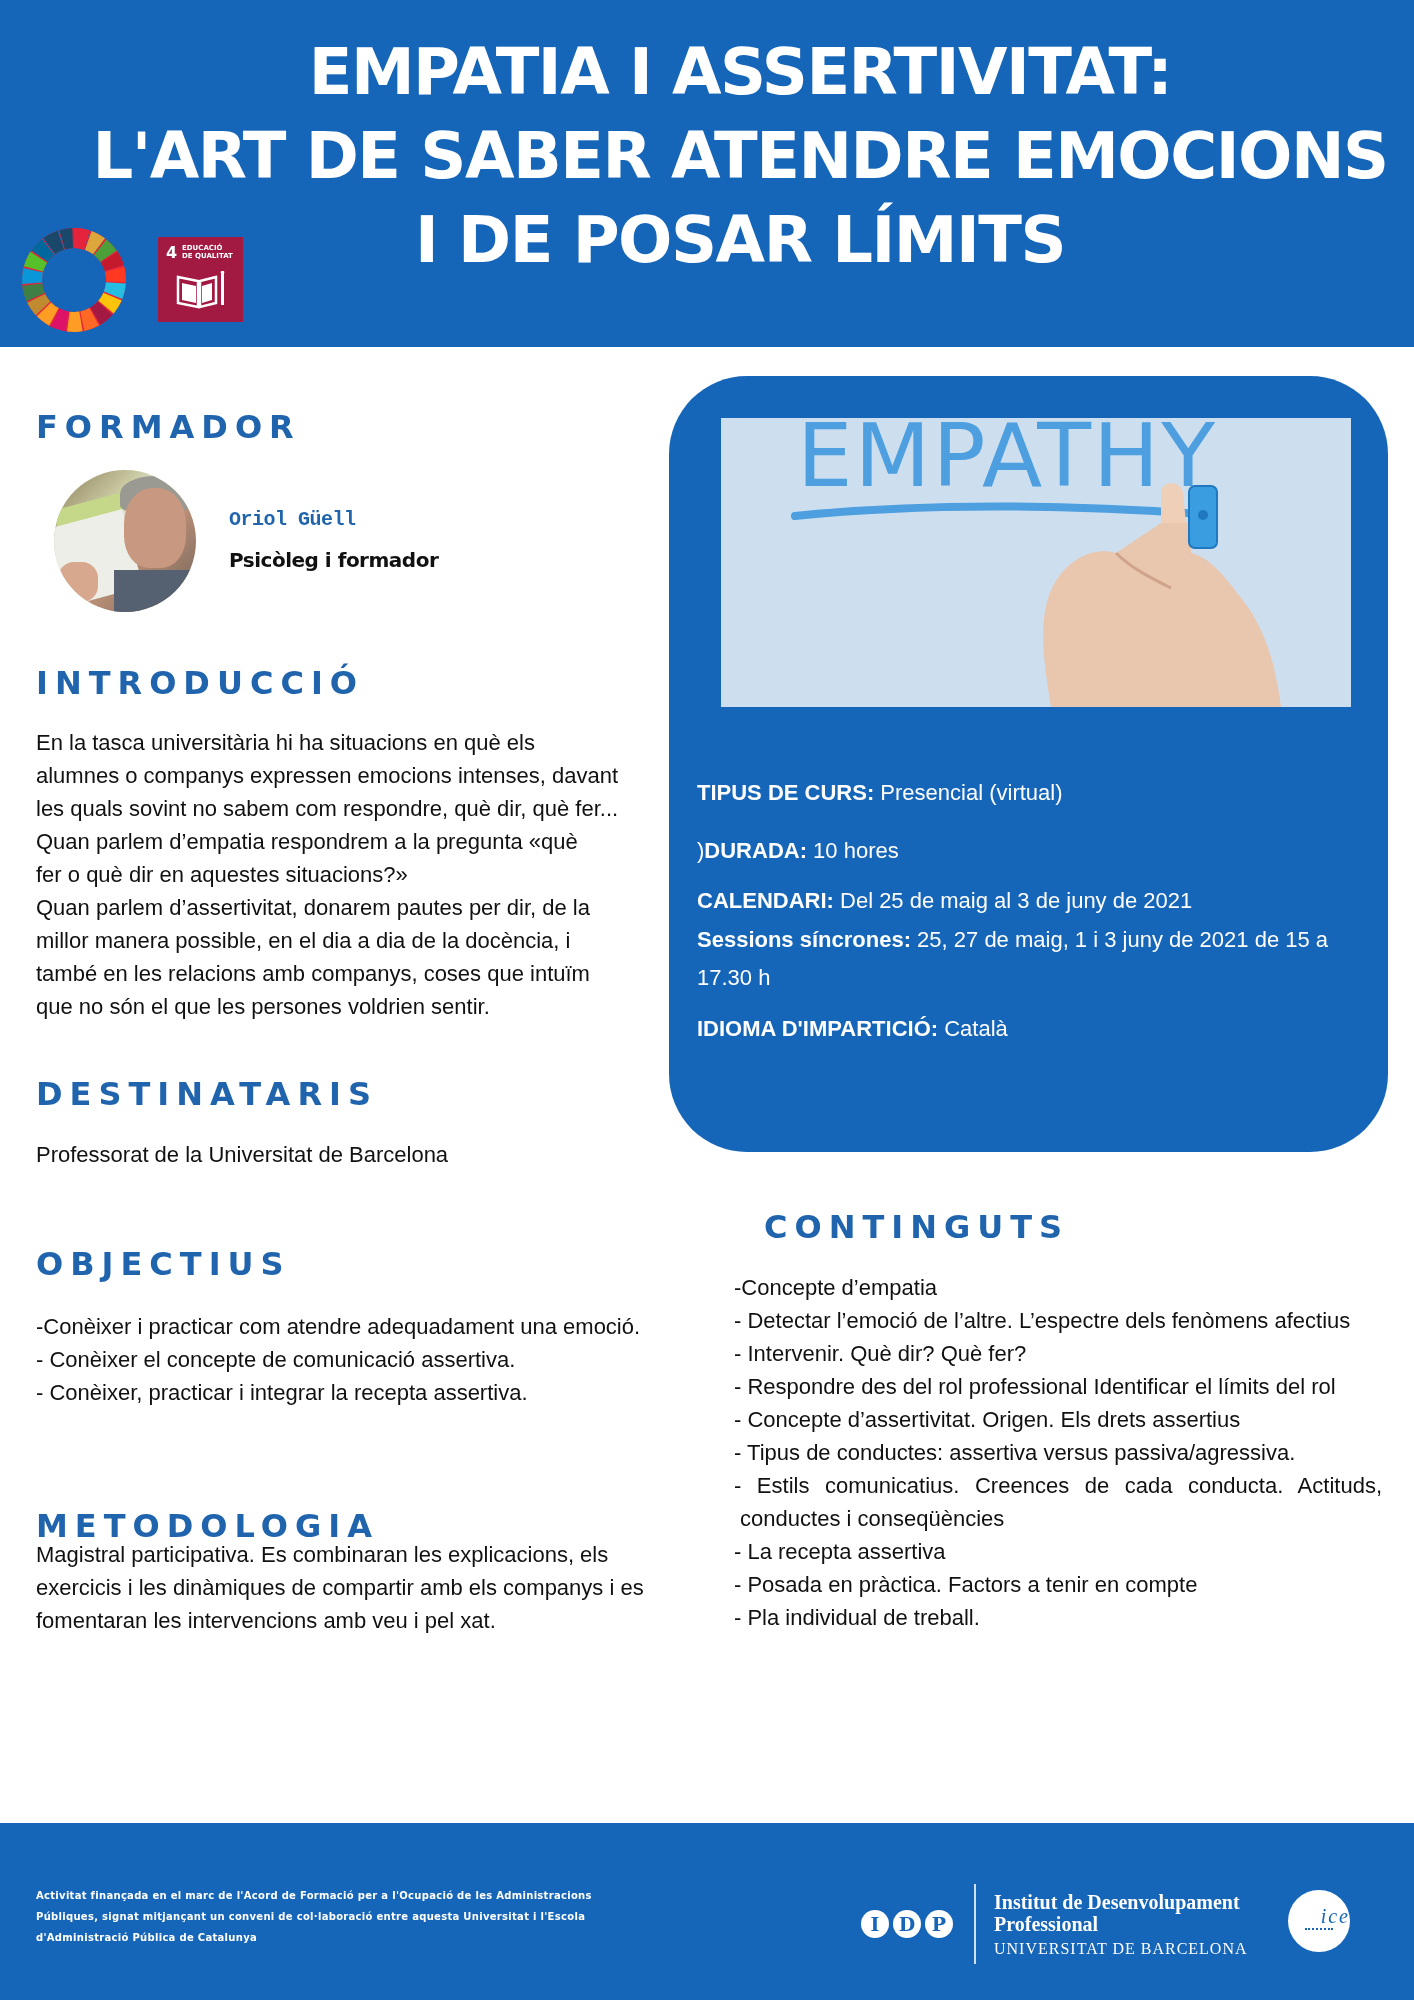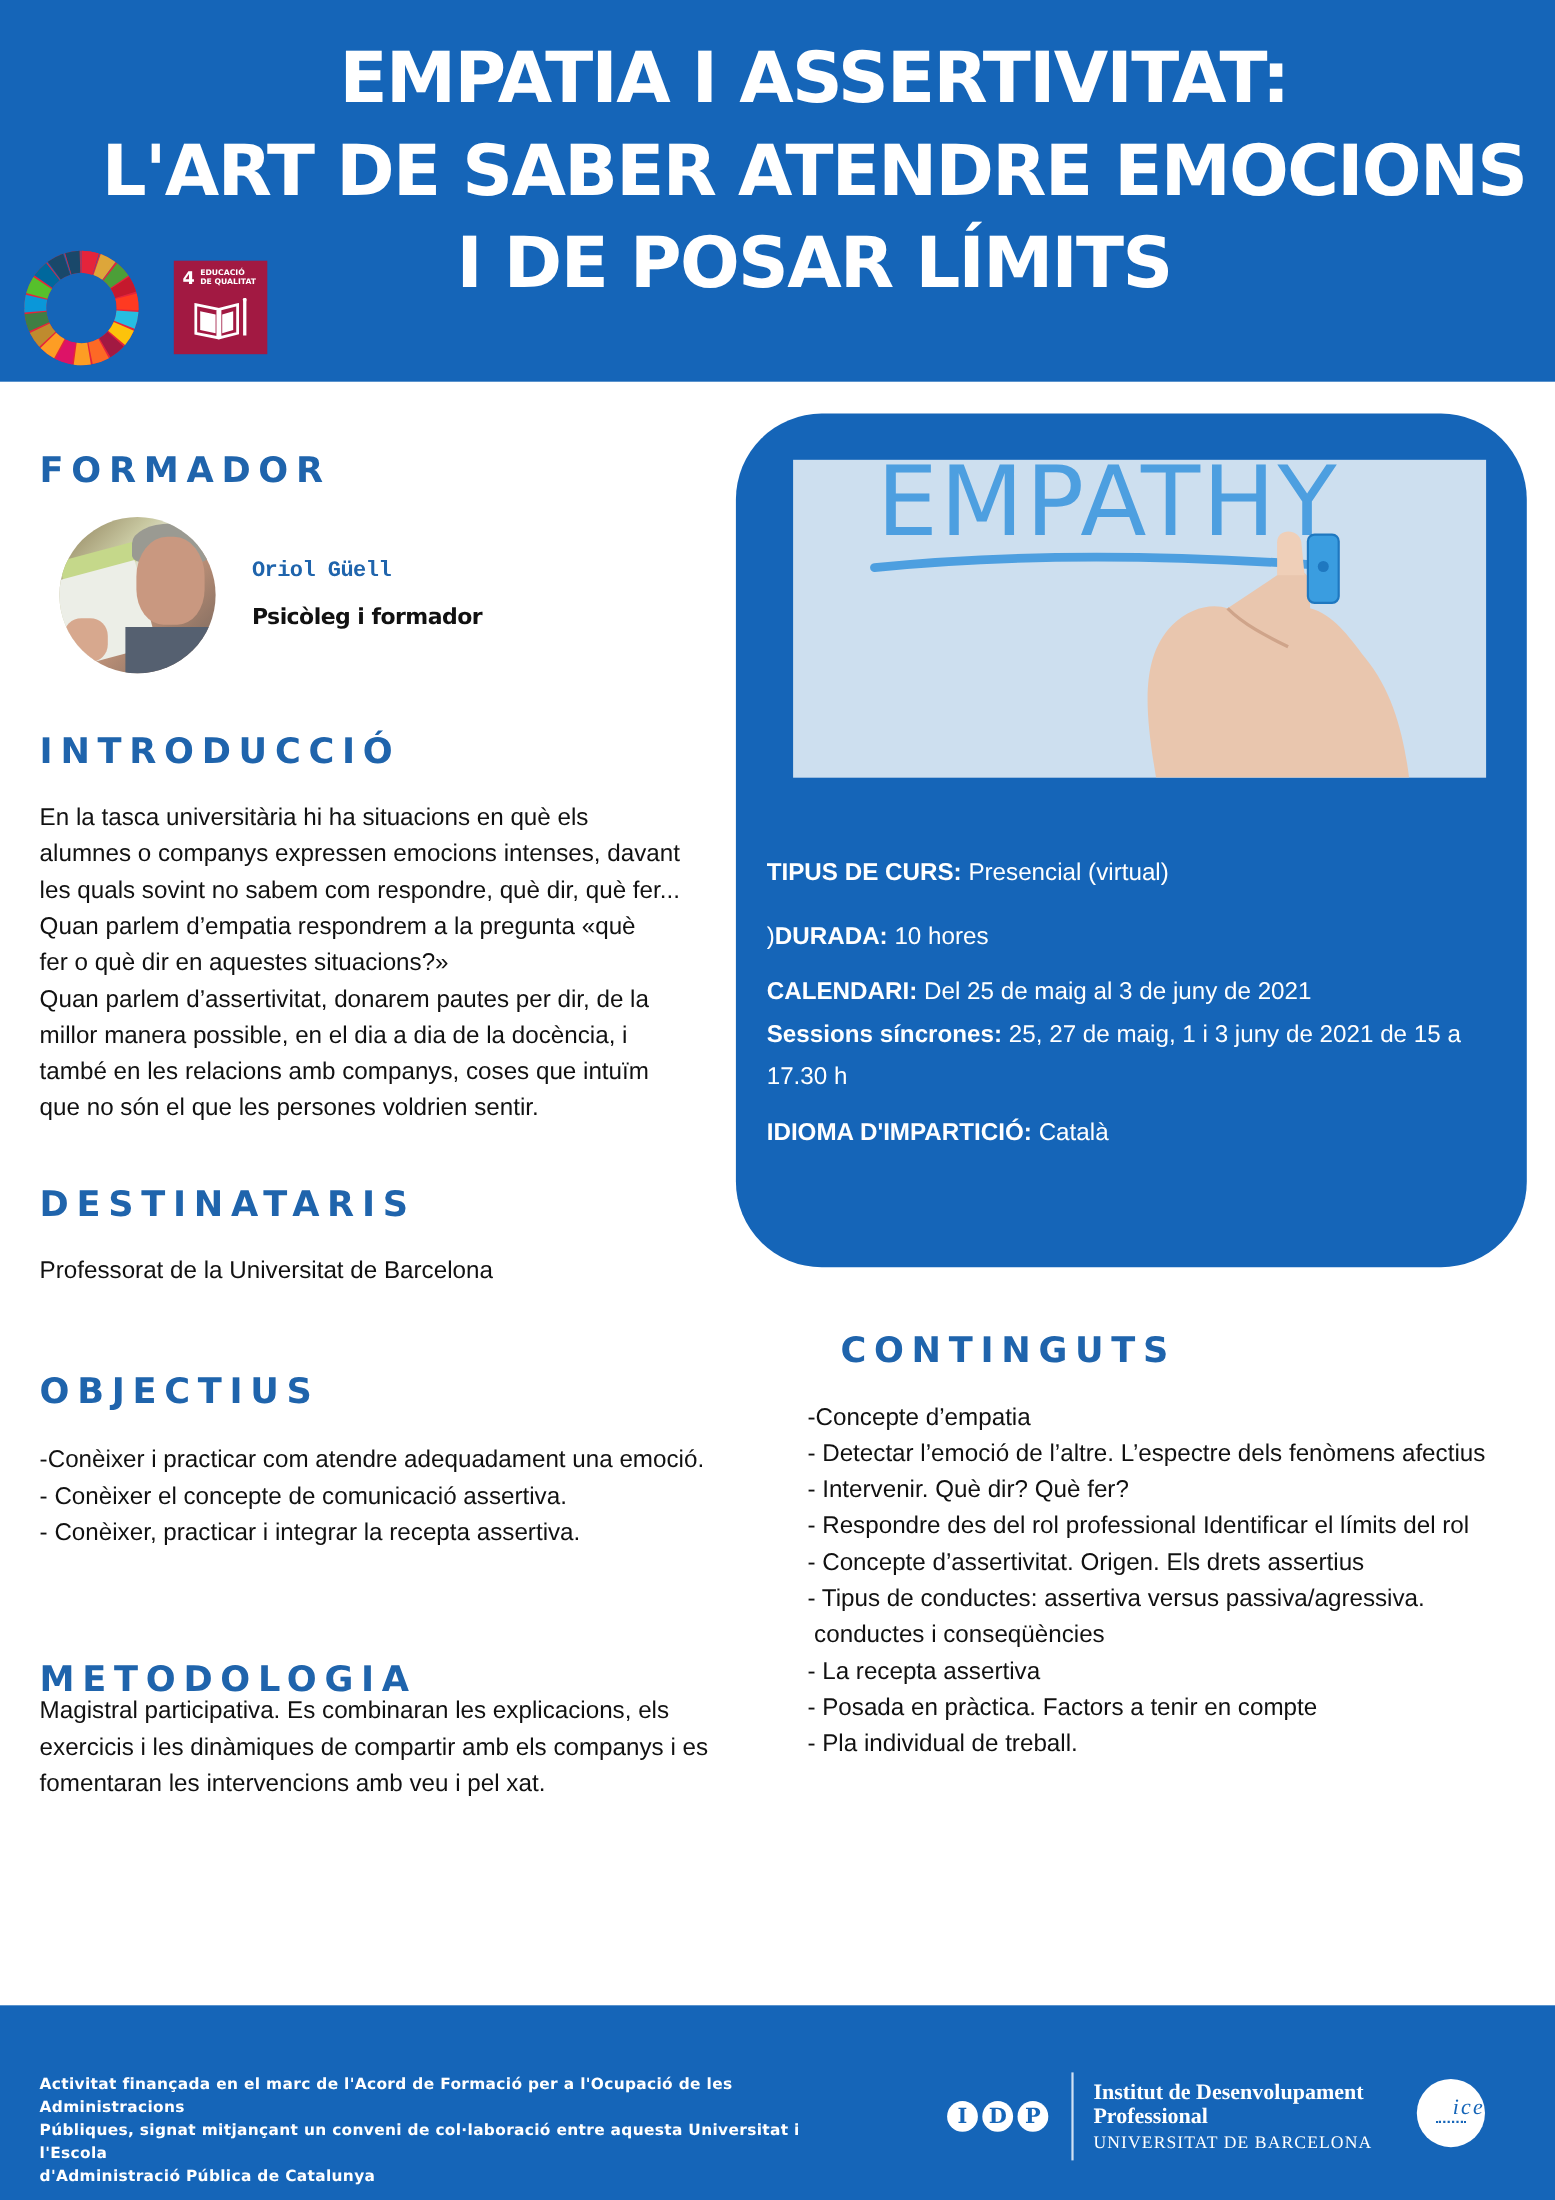--- a/index.html
+++ b/index.html
@@ -36,21 +36,21 @@
   .card-img .word { position: absolute; left: 76px; top: -14px; font-family: "DejaVu Sans", sans-serif; font-size: 88px; color: #4d9fe0; letter-spacing: 2px; font-weight: normal; }
   .card-img svg { position: absolute; left: 0; top: 0; }
   .info { position: absolute; left: 28px; color: #fff; font-size: 22px; line-height: 38px; white-space: nowrap; }
   .info b { font-weight: bold; }
 
   .list { position: absolute; font-size: 22px; line-height: 33px; color: #111; }
   .list div { white-space: nowrap; }
   .list .justify { white-space: normal; text-align: justify; text-align-last: justify; width: 648px; }
 
   .footer { position: absolute; left: 0; top: 1823px; width: 1414px; height: 177px; background: #1565b8; }
-  .footer-text { position: absolute; left: 36px; top: 62px; width: 700px; color: #fff; font-family: "DejaVu Sans", sans-serif; font-weight: bold; font-size: 14px; line-height: 21px; letter-spacing: 0.3px; }
+  .footer-text { position: absolute; left: 36px; top: 62px; width: 700px; color: #fff; font-family: "DejaVu Sans", sans-serif; font-weight: bold; font-size: 10px; line-height: 21px; letter-spacing: 0.3px; }
   .idp { position: absolute; left: 861px; top: 87px; display: flex; gap: 4px; }
   .idp span { width: 28px; height: 28px; border-radius: 50%; background: #fff; color: #1565b8; font-family: "DejaVu Serif", serif; font-weight: bold; font-size: 19px; text-align: center; line-height: 28px; }
   .footer-divider { position: absolute; left: 974px; top: 61px; width: 2px; height: 80px; background: #cfe0f3; }
   .inst { position: absolute; left: 994px; top: 68px; color: #fff; font-family: "Liberation Serif", serif; }
   .inst .l1 { font-size: 20px; line-height: 22px; font-weight: bold; }
   .inst .l3 { font-size: 16px; line-height: 24px; letter-spacing: 1px; margin-top: 2px; }
   .ice { position: absolute; left: 1288px; top: 67px; width: 62px; height: 62px; border-radius: 50%; background: #fff; color: #1565b8;
          font-family: "Liberation Serif", serif; font-style: italic; font-size: 20px; text-align: right; line-height: 52px; letter-spacing: 2px; }
   .ice .dots { position: absolute; left: 17px; top: 38px; width: 28px; border-top: 2px dotted #1565b8; }
 </style>
@@ -180,20 +180,21 @@
 </div>
 
 <div class="sec-title" style="left:764px; top:1208px;">CONTINGUTS</div>
 <div class="list" style="left:734px; top:1271px;">
   <div>-Concepte d’empatia</div>
   <div>- Detectar l’emoció de l’altre. L’espectre dels fenòmens afectius</div>
   <div>- Intervenir. Què dir? Què fer?</div>
   <div>- Respondre des del rol professional Identificar el límits del rol</div>
   <div>- Concepte d’assertivitat. Origen. Els drets assertius</div>
   <div>- Tipus de conductes: assertiva versus passiva/agressiva.</div>
+  <div class="justify">- Estils comunicatius. Creences de cada conducta. Actituds,</div>
   <div style="white-space:pre;"> conductes i conseqüències</div>
   <div>- La recepta assertiva</div>
   <div>- Posada en pràctica. Factors a tenir en compte</div>
   <div>- Pla individual de treball.</div>
 </div>
 
 <div class="footer">
   <div class="footer-text">
     <div>Activitat finançada en el marc de l'Acord de Formació per a l'Ocupació de les Administracions</div>
     <div>Públiques, signat mitjançant un conveni de col·laboració entre aquesta Universitat i l'Escola</div>

